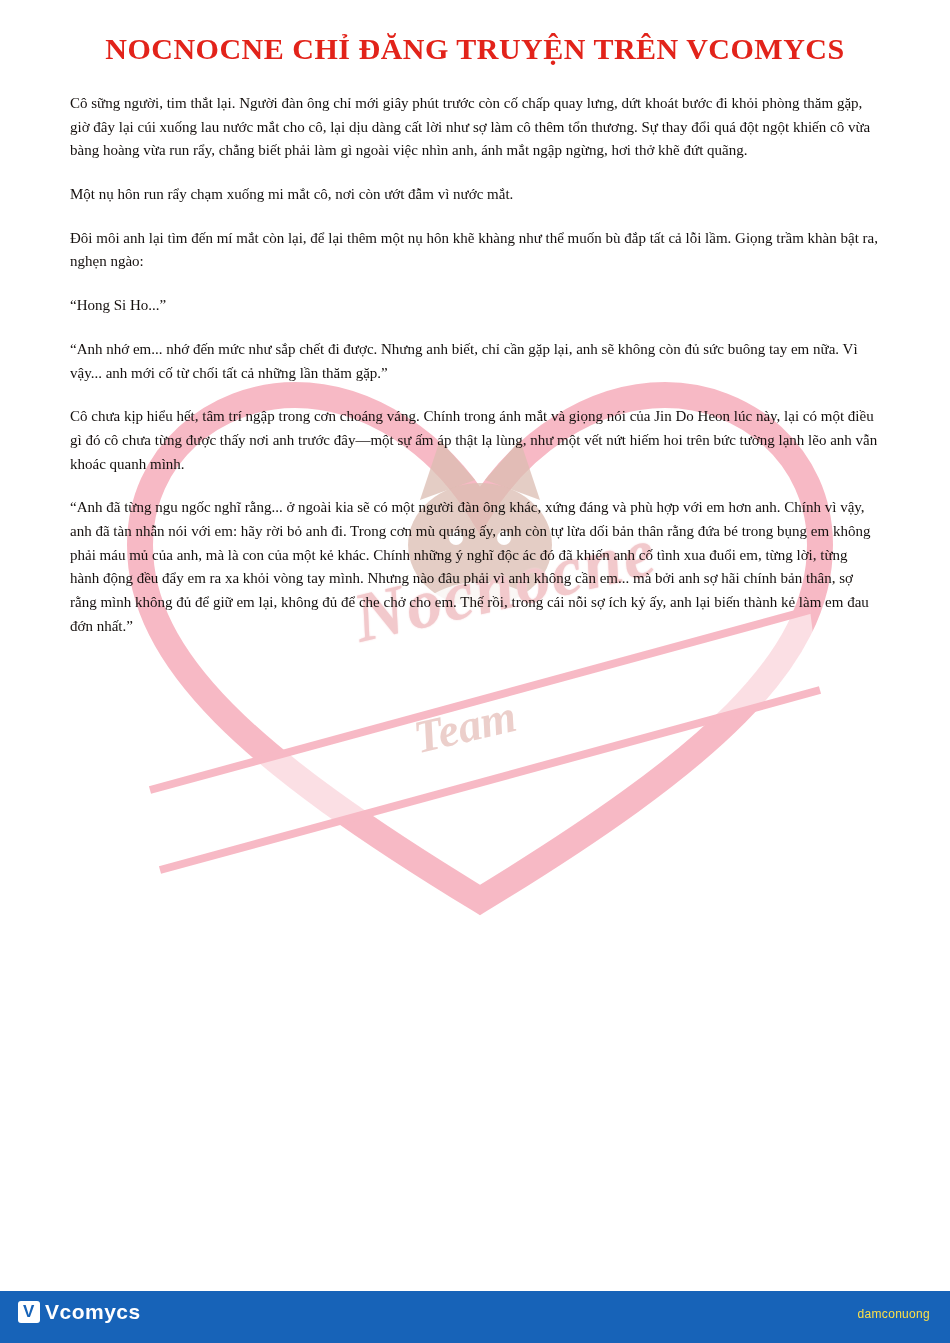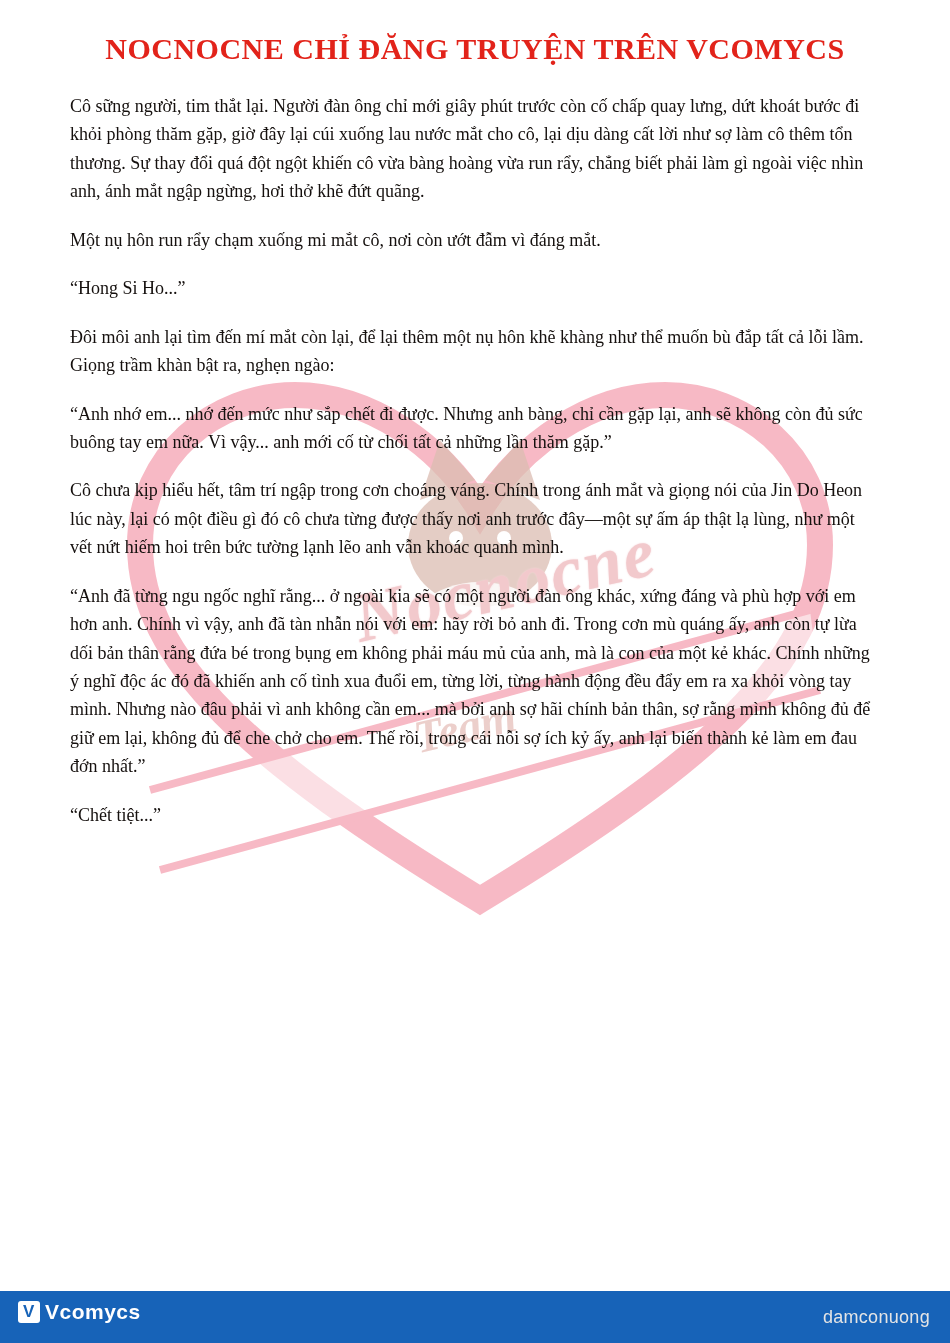--- a/index.html
+++ b/index.html
@@ -76,21 +76,21 @@
   }
 
   
   .content {
     position: relative;
     z-index: 3;
     margin: 26px 70px 0 70px;
   }
   .para {
     font-family: "Liberation Serif", serif;
-    font-size: 18px;
+    font-size: 15px;
     line-height: 1.58;
     color: #15100e;
     margin: 0 0 20px 0;
     text-align: left;
   }
 
   
   .footer {
     position: absolute;
     left: 0;
@@ -121,23 +121,23 @@
     color: #1763b8;
     border-radius: 3px;
     text-align: center;
     line-height: 22px;
     font-size: 17px;
   }
   .footer-right {
     position: absolute;
     right: 20px;
     top: 16px;
-    color: #e5e5e5;
+    color: #fde047;
     font-family: "Liberation Sans", sans-serif;
-    font-size: 18px;
+    font-size: 12px;
     letter-spacing: 0.3px;
   }
 </style>
 </head>
 <body>
 
 <div id="page">
 
   <div class="wm-layer">
     <svg class="wm-heart" viewBox="0 0 720 560">
@@ -157,27 +157,26 @@
       <path d="M40 510 L700 330" stroke="#f7b6c2" stroke-width="8" fill="none"></path>
     </svg>
     <div class="wm-ribbon-text">Nocnocne</div>
     <div class="wm-ribbon-sub">Team</div>
   </div>
 
   <div class="doc-header">NOCNOCNE CHỈ ĐĂNG TRUYỆN TRÊN VCOMYCS</div>
 
   <div class="content">
     <p class="para">Cô sững người, tim thắt lại. Người đàn ông chỉ mới giây phút trước còn cố chấp quay lưng, dứt khoát bước đi khỏi phòng thăm gặp, giờ đây lại cúi xuống lau nước mắt cho cô, lại dịu dàng cất lời như sợ làm cô thêm tổn thương. Sự thay đổi quá đột ngột khiến cô vừa bàng hoàng vừa run rẩy, chẳng biết phải làm gì ngoài việc nhìn anh, ánh mắt ngập ngừng, hơi thở khẽ đứt quãng.</p>
-    <p class="para">Một nụ hôn run rẩy chạm xuống mi mắt cô, nơi còn ướt đẫm vì đáng mắt.</p>
+    <p class="para">Một nụ hôn run rẩy chạm xuống mi mắt cô, nơi còn ướt đẫm vì nước mắt.</p>
+    <p class="para">Đôi môi anh lại tìm đến mí mắt còn lại, để lại thêm một nụ hôn khẽ khàng như thể muốn bù đắp tất cả lỗi lầm. Giọng trầm khàn bật ra, nghẹn ngào:</p>
     <p class="para">“Hong Si Ho...”</p>
-    <p class="para">Đôi môi anh lại tìm đến mí mắt còn lại, để lại thêm một nụ hôn khẽ khàng như thể muốn bù đắp tất cả lỗi lầm. Giọng trầm khàn bật ra, nghẹn ngào:</p>
-    <p class="para">“Anh nhớ em... nhớ đến mức như sắp chết đi được. Nhưng anh bàng, chỉ cần gặp lại, anh sẽ không còn đủ sức buông tay em nữa. Vì vậy... anh mới cố từ chối tất cả những lần thăm gặp.”</p>
+    <p class="para">“Anh nhớ em... nhớ đến mức như sắp chết đi được. Nhưng anh biết, chỉ cần gặp lại, anh sẽ không còn đủ sức buông tay em nữa. Vì vậy... anh mới cố từ chối tất cả những lần thăm gặp.”</p>
     <p class="para">Cô chưa kịp hiểu hết, tâm trí ngập trong cơn choáng váng. Chính trong ánh mắt và giọng nói của Jin Do Heon lúc này, lại có một điều gì đó cô chưa từng được thấy nơi anh trước đây—một sự ấm áp thật lạ lùng, như một vết nứt hiếm hoi trên bức tường lạnh lẽo anh vẫn khoác quanh mình.</p>
     <p class="para">“Anh đã từng ngu ngốc nghĩ rằng... ở ngoài kia sẽ có một người đàn ông khác, xứng đáng và phù hợp với em hơn anh. Chính vì vậy, anh đã tàn nhẫn nói với em: hãy rời bỏ anh đi. Trong cơn mù quáng ấy, anh còn tự lừa dối bản thân rằng đứa bé trong bụng em không phải máu mủ của anh, mà là con của một kẻ khác. Chính những ý nghĩ độc ác đó đã khiến anh cố tình xua đuổi em, từng lời, từng hành động đều đẩy em ra xa khỏi vòng tay mình. Nhưng nào đâu phải vì anh không cần em... mà bởi anh sợ hãi chính bản thân, sợ rằng mình không đủ để giữ em lại, không đủ để che chở cho em. Thế rồi, trong cái nỗi sợ ích kỷ ấy, anh lại biến thành kẻ làm em đau đớn nhất.”</p>
-    <p class="para">“Chết tiệt...”</p>
   </div>
 
   <div class="footer">
     <div class="footer-logo">
       <span class="vmark">V</span>
       <span>Vcomycs</span>
     </div>
     <div class="footer-right">damconuong</div>
   </div>
 

